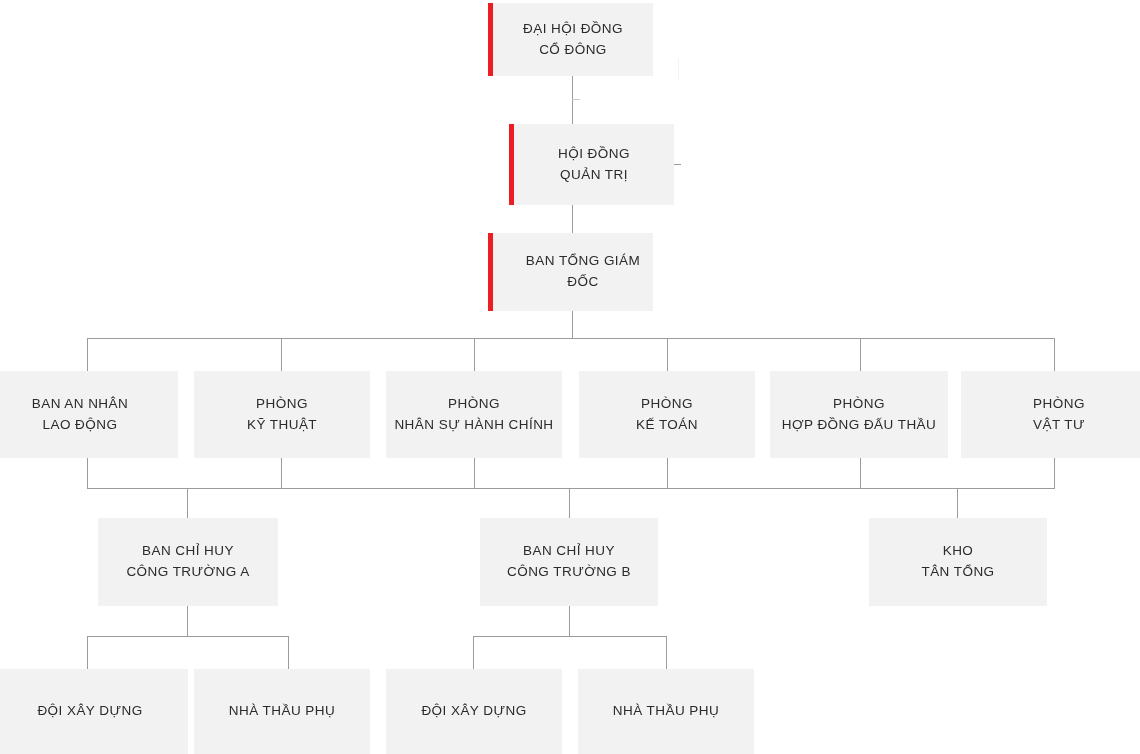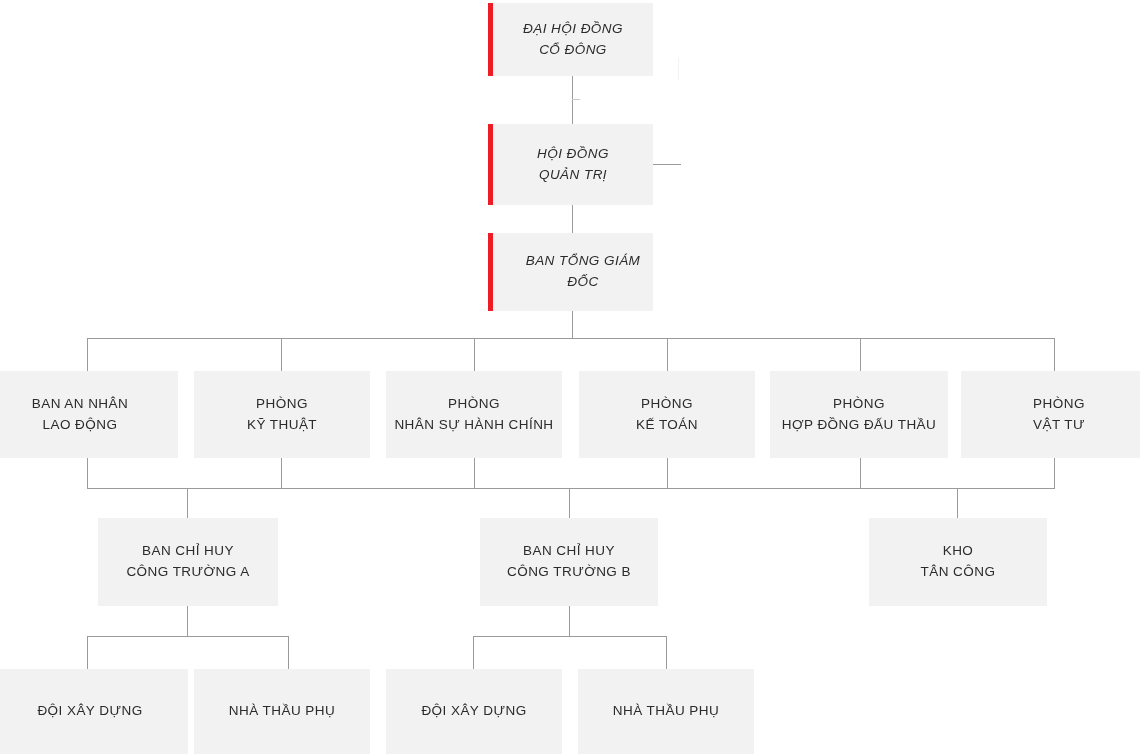--- a/index.html
+++ b/index.html
@@ -28,21 +28,20 @@
     text-align: center;
     color: #2b2b2b;
     font-size: 13.5px;
     letter-spacing: 0.45px;
     line-height: 1.55;
     font-weight: 400;
     white-space: pre-line;
   }
   .node.accent {
     border-left: 5px solid #ec1d24;
-    font-style: italic;
   }
   .node .label {
     display: block;
     padding: 0 8px;
   }
   .conn {
     position: absolute;
     background: #9b9b9b;
   }
   .conn.v { width: 1px; }
@@ -95,21 +94,21 @@
   <div class="conn v" style="left:569px; top:606px; height:30px;"></div>
   <div class="conn h" style="left:473px; top:636px; width:194px;"></div>
   <div class="conn v" style="left:473px; top:636px; height:33px;"></div>
   <div class="conn v" style="left:666px; top:636px; height:33px;"></div>
 
   <div class="node accent" style="left:488px; top:3px; width:165px; height:73px;">
     <span class="label">ĐẠI HỘI ĐỒNG
 CỔ ĐÔNG</span>
   </div>
 
-  <div class="node accent" style="left:488px; top:124px; width:165px; height:81px;">
+  <div class="node accent" style="left:509px; top:124px; width:165px; height:81px;">
     <span class="label">HỘI ĐỒNG
 QUẢN TRỊ</span>
   </div>
 
   <div class="node accent" style="left:488px; top:233px; width:165px; height:78px;padding-left:20px;">
     <span class="label">BAN TỔNG GIÁM ĐỐC</span>
   </div>
 
   <div class="node" style="left:-18px; top:371px; width:196px; height:87px;">
     <span class="label">BAN AN NHÂN
@@ -139,21 +138,21 @@
   <div class="node" style="left:98px; top:518px; width:180px; height:88px;">
     <span class="label">BAN CHỈ HUY
 CÔNG TRƯỜNG A</span>
   </div>
   <div class="node" style="left:480px; top:518px; width:178px; height:88px;">
     <span class="label">BAN CHỈ HUY
 CÔNG TRƯỜNG B</span>
   </div>
   <div class="node" style="left:869px; top:518px; width:178px; height:88px;">
     <span class="label">KHO
-TÂN CÔNG</span>
+TÂN TỔNG</span>
   </div>
 
   <div class="node" style="left:-8px; top:669px; width:196px; height:85px;">
     <span class="label">ĐỘI XÂY DỰNG</span>
   </div>
   <div class="node" style="left:194px; top:669px; width:176px; height:85px;">
     <span class="label">NHÀ THẦU PHỤ</span>
   </div>
   <div class="node" style="left:386px; top:669px; width:176px; height:85px;">
     <span class="label">ĐỘI XÂY DỰNG</span>

